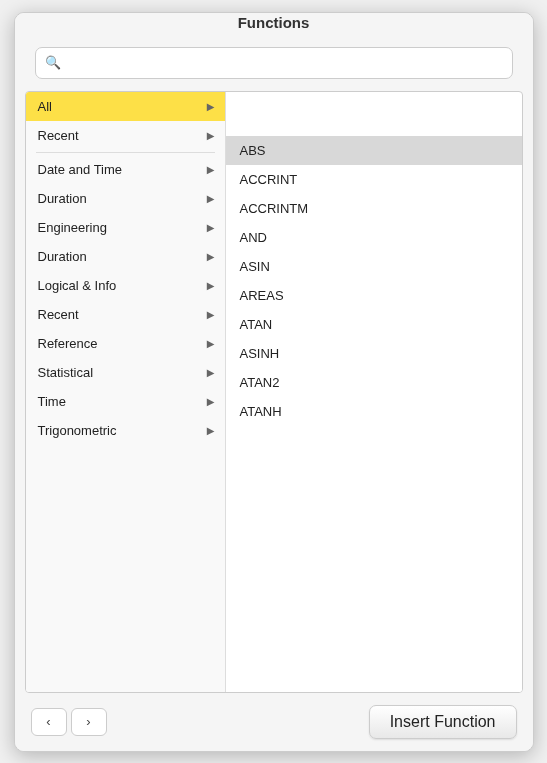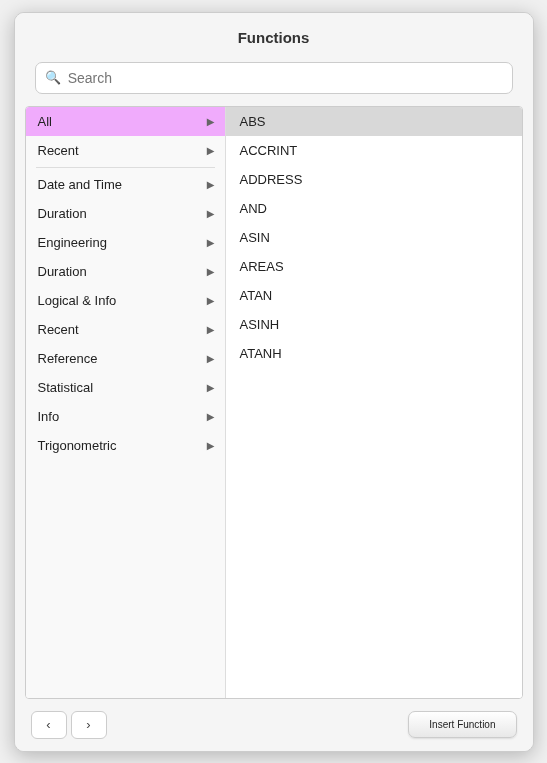--- a/index.html
+++ b/index.html
@@ -24,21 +24,21 @@
       background: #f5f5f5;
       border-radius: 10px;
       box-shadow: 0 4px 20px rgba(0,0,0,0.25);
       display: flex;
       flex-direction: column;
       overflow: hidden;
       border: 1px solid #ccc;
     }
 
     .title-bar {
-      padding: 16px 20px 12px;
+      padding: 1px 20px 12px;
       text-align: center;
       background: #f5f5f5;
     }
 
     .title-bar h1 {
       font-size: 15px;
       font-weight: 600;
       color: #333;
     }
 
@@ -88,34 +88,35 @@
       width: 200px;
       border-right: 1px solid #ddd;
       overflow-y: auto;
       background: #f9f9f9;
     }
 
     .right-panel {
       flex: 1;
       overflow-y: auto;
       background: #fff;
+      margin-top: 44px;
     }
 
     .category-item {
       display: flex;
       align-items: center;
       justify-content: space-between;
       padding: 7px 10px 7px 12px;
       font-size: 13px;
       color: #222;
       cursor: pointer;
     }
 
     .category-item.active {
-      background: #f0abfc;
+      background: #fde047;
     }
 
     .category-separator {
       height: 1px;
       background: #ddd;
       margin: 2px 10px;
     }
 
     .chevron {
       font-size: 10px;
@@ -162,39 +163,38 @@
 
     .spacer {
       flex: 1;
     }
 
     .insert-btn {
       padding: 7px 20px;
       border-radius: 7px;
       border: 1px solid #ccc;
       background: linear-gradient(to bottom, #ffffff, #e8e8e8);
-      font-size: 10px;
+      font-size: 16px;
       font-weight: 500;
       color: #222;
       cursor: pointer;
       box-shadow: 0 1px 2px rgba(0,0,0,0.1);
     }
   </style>
 </head>
 <body>
 
 <div class="dialog">
   <div class="title-bar">
     <h1>Functions</h1>
   </div>
 
   <div class="search-container">
     <div class="search-box">
       <span class="search-icon">🔍</span>
-      <input class="search-input" type="text" placeholder="Search" style="">
     </div>
   </div>
 
   <div class="content">
     <div class="left-panel" id="category-list">
         <div class="category-item active">
           <span>All</span>
           <span class="chevron">▶</span>
         </div>
         <div class="category-item">
@@ -228,37 +228,38 @@
         </div>
         <div class="category-item">
           <span>Reference</span>
           <span class="chevron">▶</span>
         </div>
         <div class="category-item">
           <span>Statistical</span>
           <span class="chevron">▶</span>
         </div>
         <div class="category-item">
-          <span>Info</span>
+          <span>Time</span>
           <span class="chevron">▶</span>
         </div>
         <div class="category-item">
           <span>Trigonometric</span>
           <span class="chevron">▶</span>
         </div>
       </div>
     <div class="right-panel" id="function-list">
         <div class="function-item selected">ABS</div>
         <div class="function-item">ACCRINT</div>
-        <div class="function-item">ADDRESS</div>
+        <div class="function-item">ACCRINTM</div>
         <div class="function-item">AND</div>
         <div class="function-item">ASIN</div>
         <div class="function-item">AREAS</div>
         <div class="function-item">ATAN</div>
         <div class="function-item">ASINH</div>
+        <div class="function-item">ATAN2</div>
         <div class="function-item">ATANH</div>
       </div>
   </div>
 
   <div class="footer">
     <div class="nav-buttons">
       <button class="nav-btn">‹</button>
       <button class="nav-btn">›</button>
     </div>
     <div class="spacer"></div>

